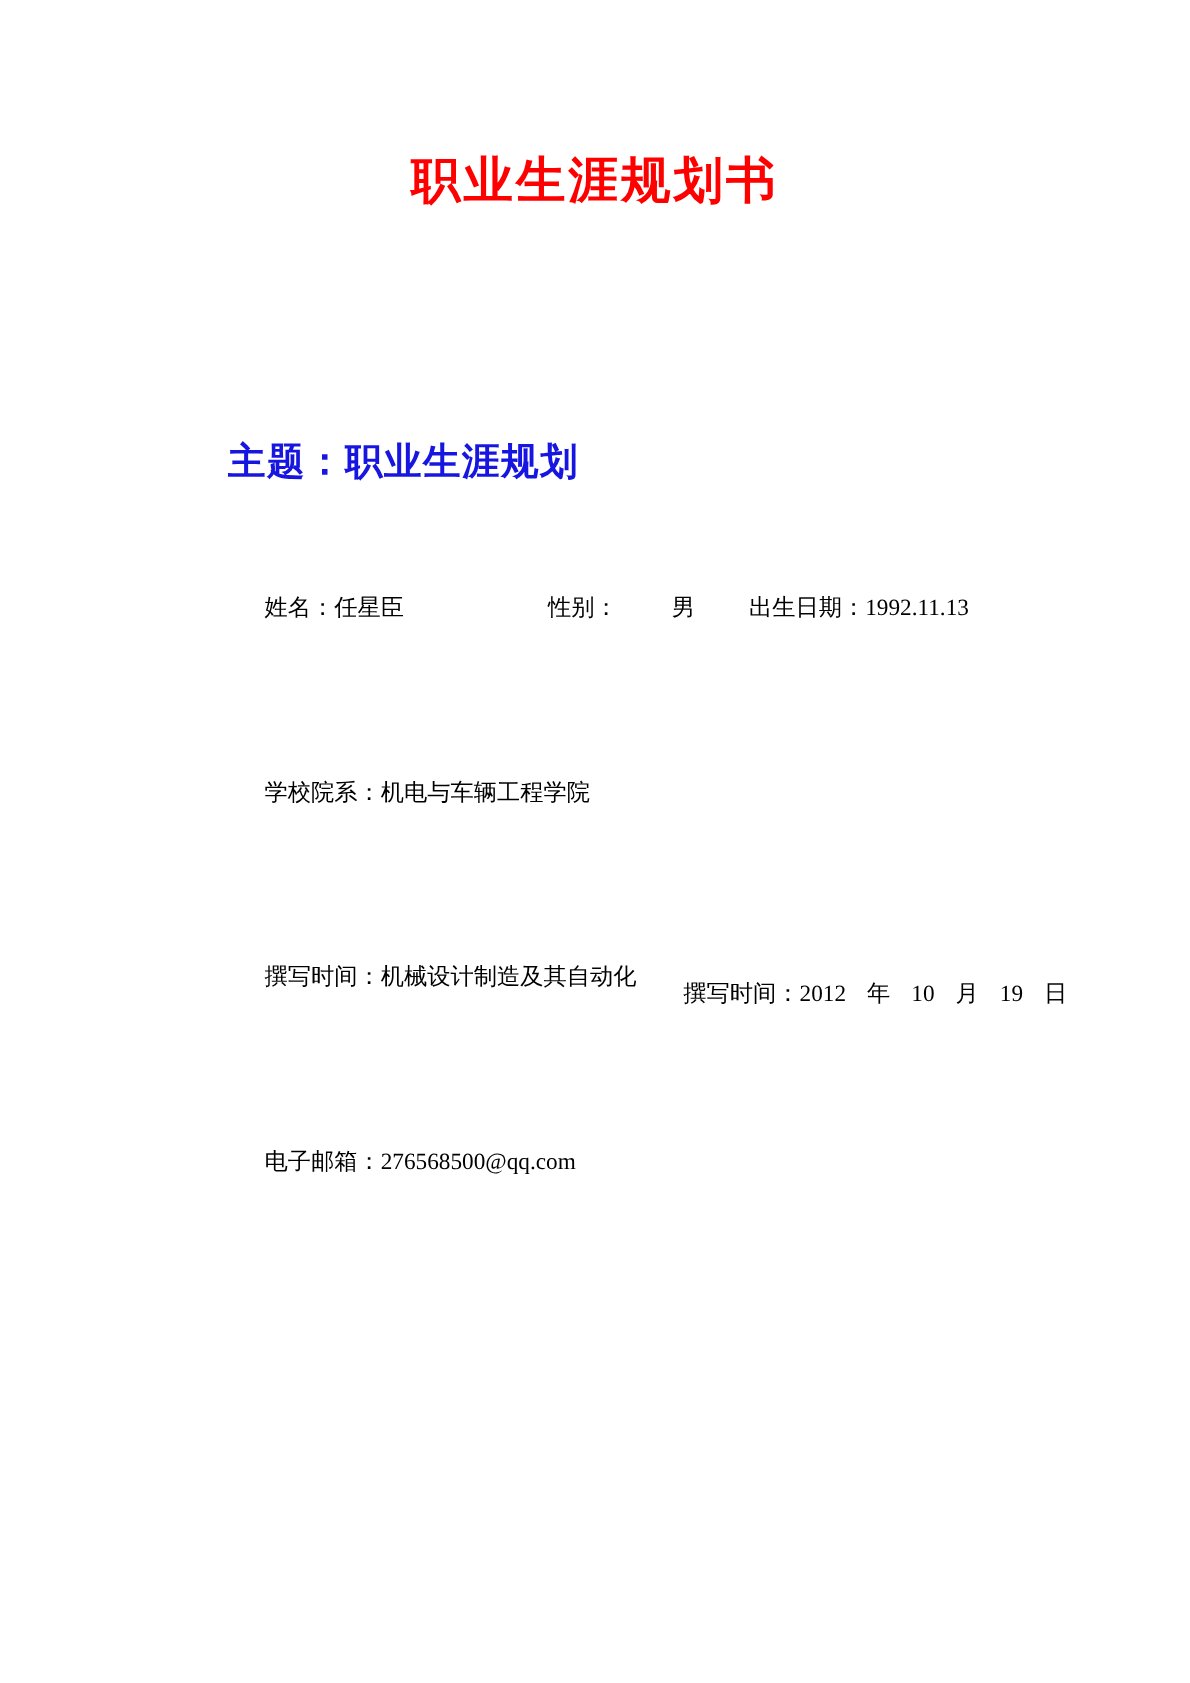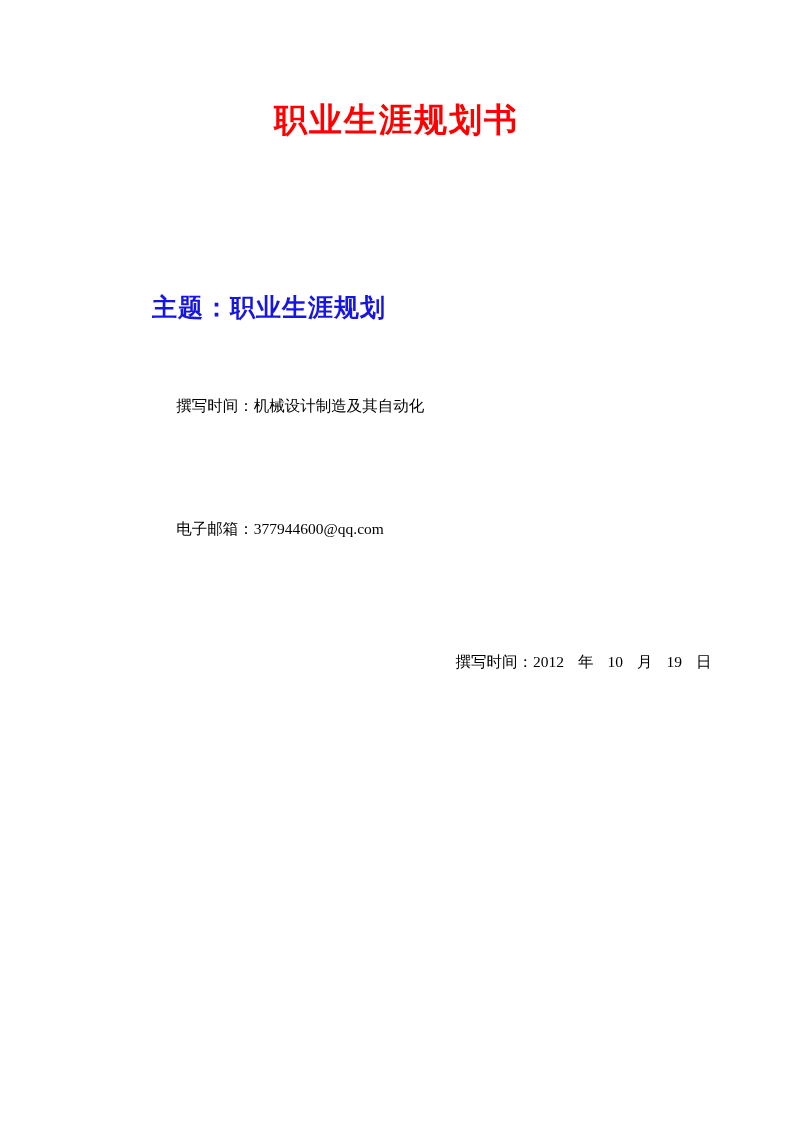--- a/index.html
+++ b/index.html
@@ -74,29 +74,35 @@
 
   <div class="doc-title">职业生涯规划书</div>
 
   <div class="doc-subject">
     <span>主题：</span><span>职业生涯规划</span>
   </div>
 
   <div class="info-block">
 
 
+    <div class="info-line">
+      <span>姓名：</span><span>任星臣</span><span class="gap-lg"></span><span>性别：</span><span class="gap-md"></span><span>男</span><span class="gap-md"></span><span>出生日期：</span><span>1992.11.13</span>
+    </div>
 
+    <div class="info-line">
+      <span>学校院系：</span><span>机电与车辆工程学院</span>
+    </div>
 
     <div class="info-line">
       <span>撰写时间：</span><span>机械设计制造及其自动化</span>
     </div>
 
 
     <div class="info-line">
-      <span>电子邮箱：</span><span>377944600@qq.com</span>
+      <span>电子邮箱：</span><span>276568500@qq.com</span>
     </div>
 
   </div>
 
   <div class="date-line">
     <span>撰写时间：</span><span>2012</span><span class="sp"></span><span>年</span><span class="sp"></span><span>10</span><span class="sp"></span><span>月</span><span class="sp"></span><span>19</span><span class="sp"></span><span>日</span>
   </div>
 
 </div>
 

